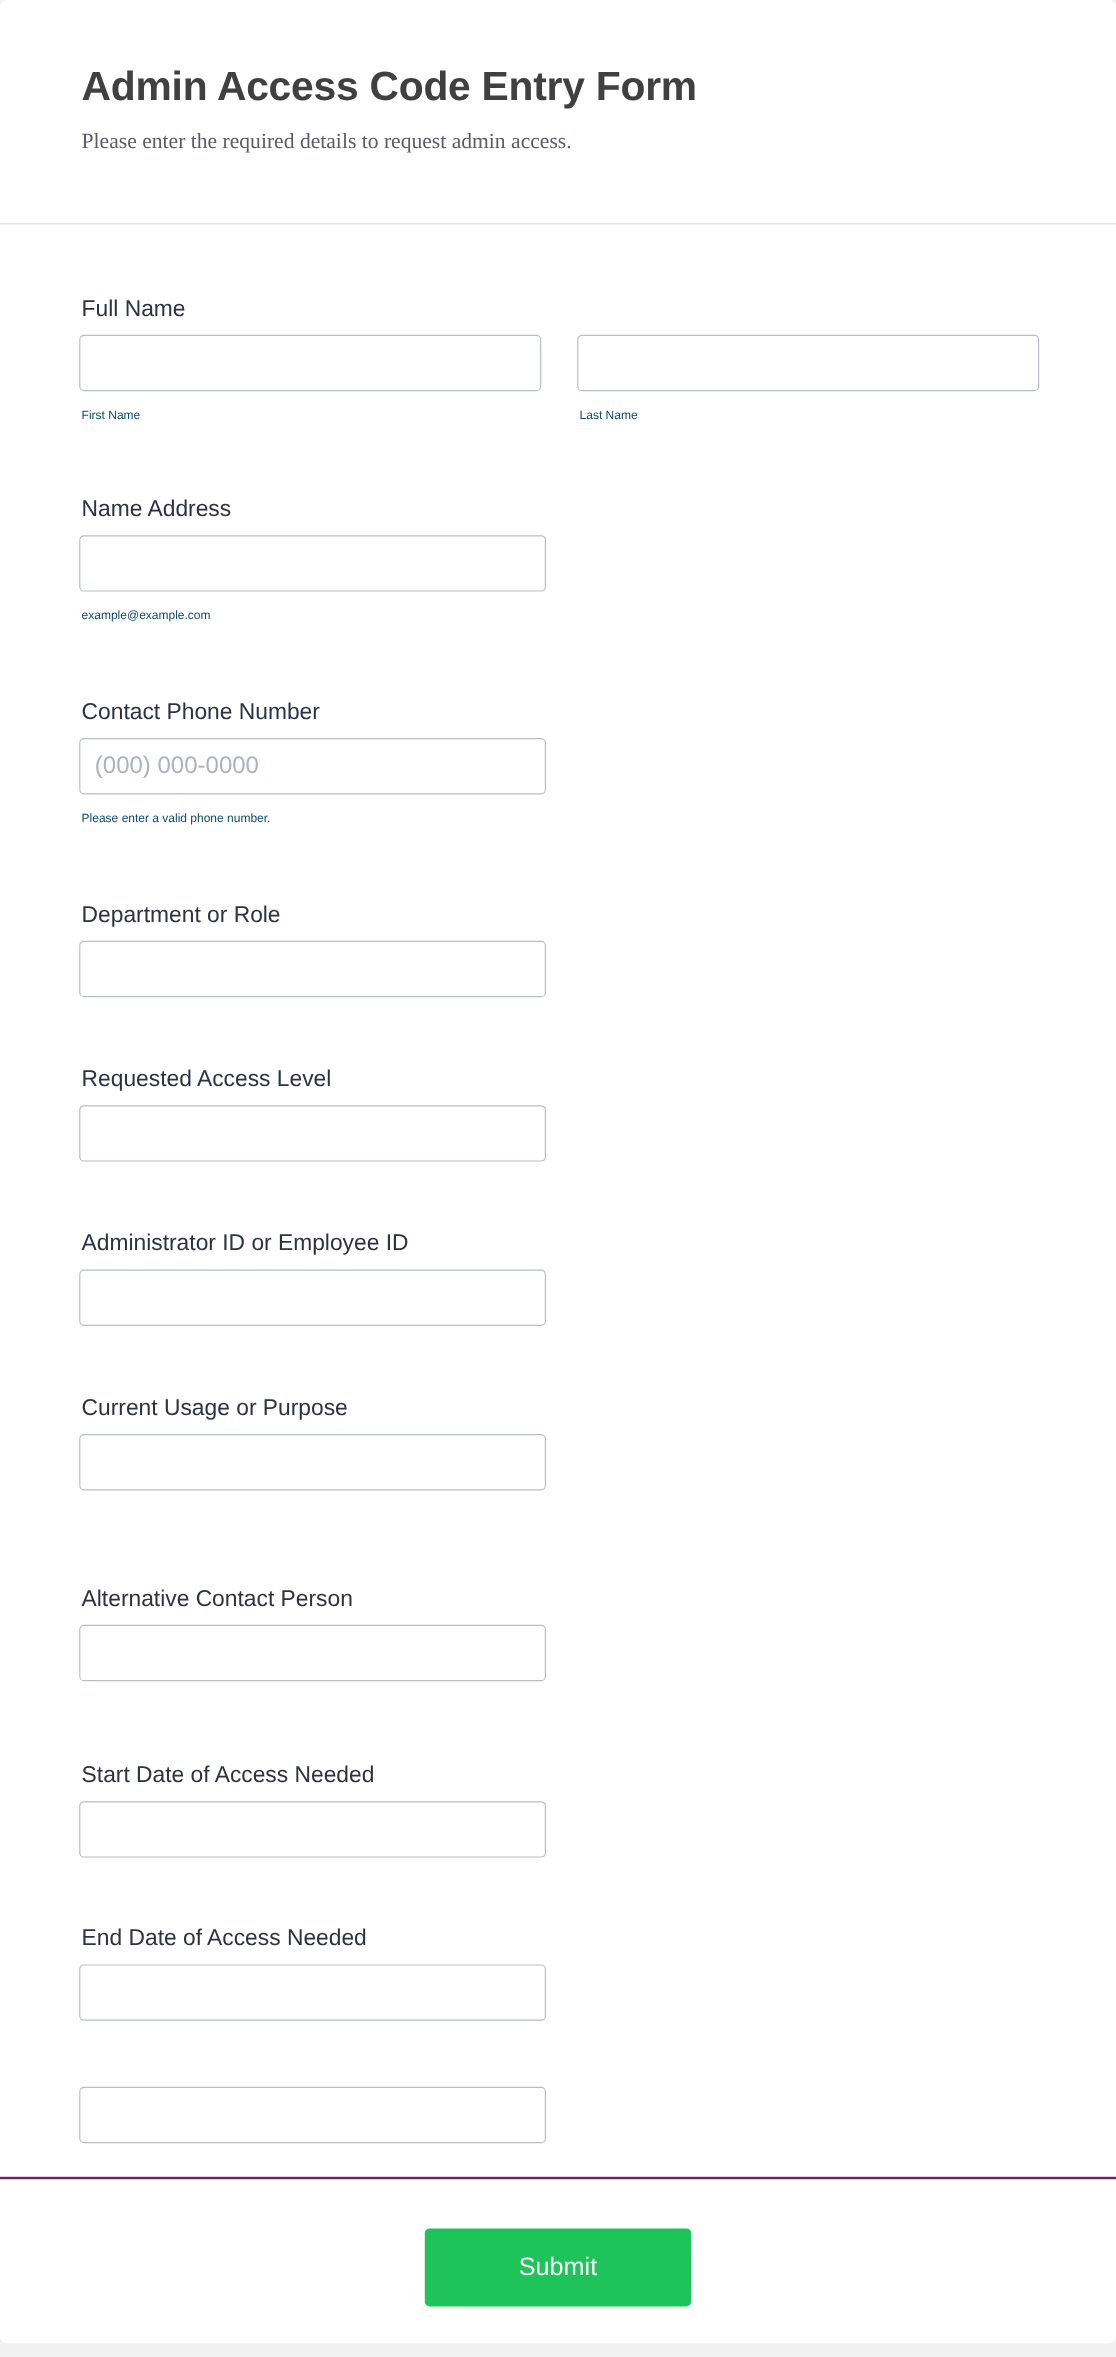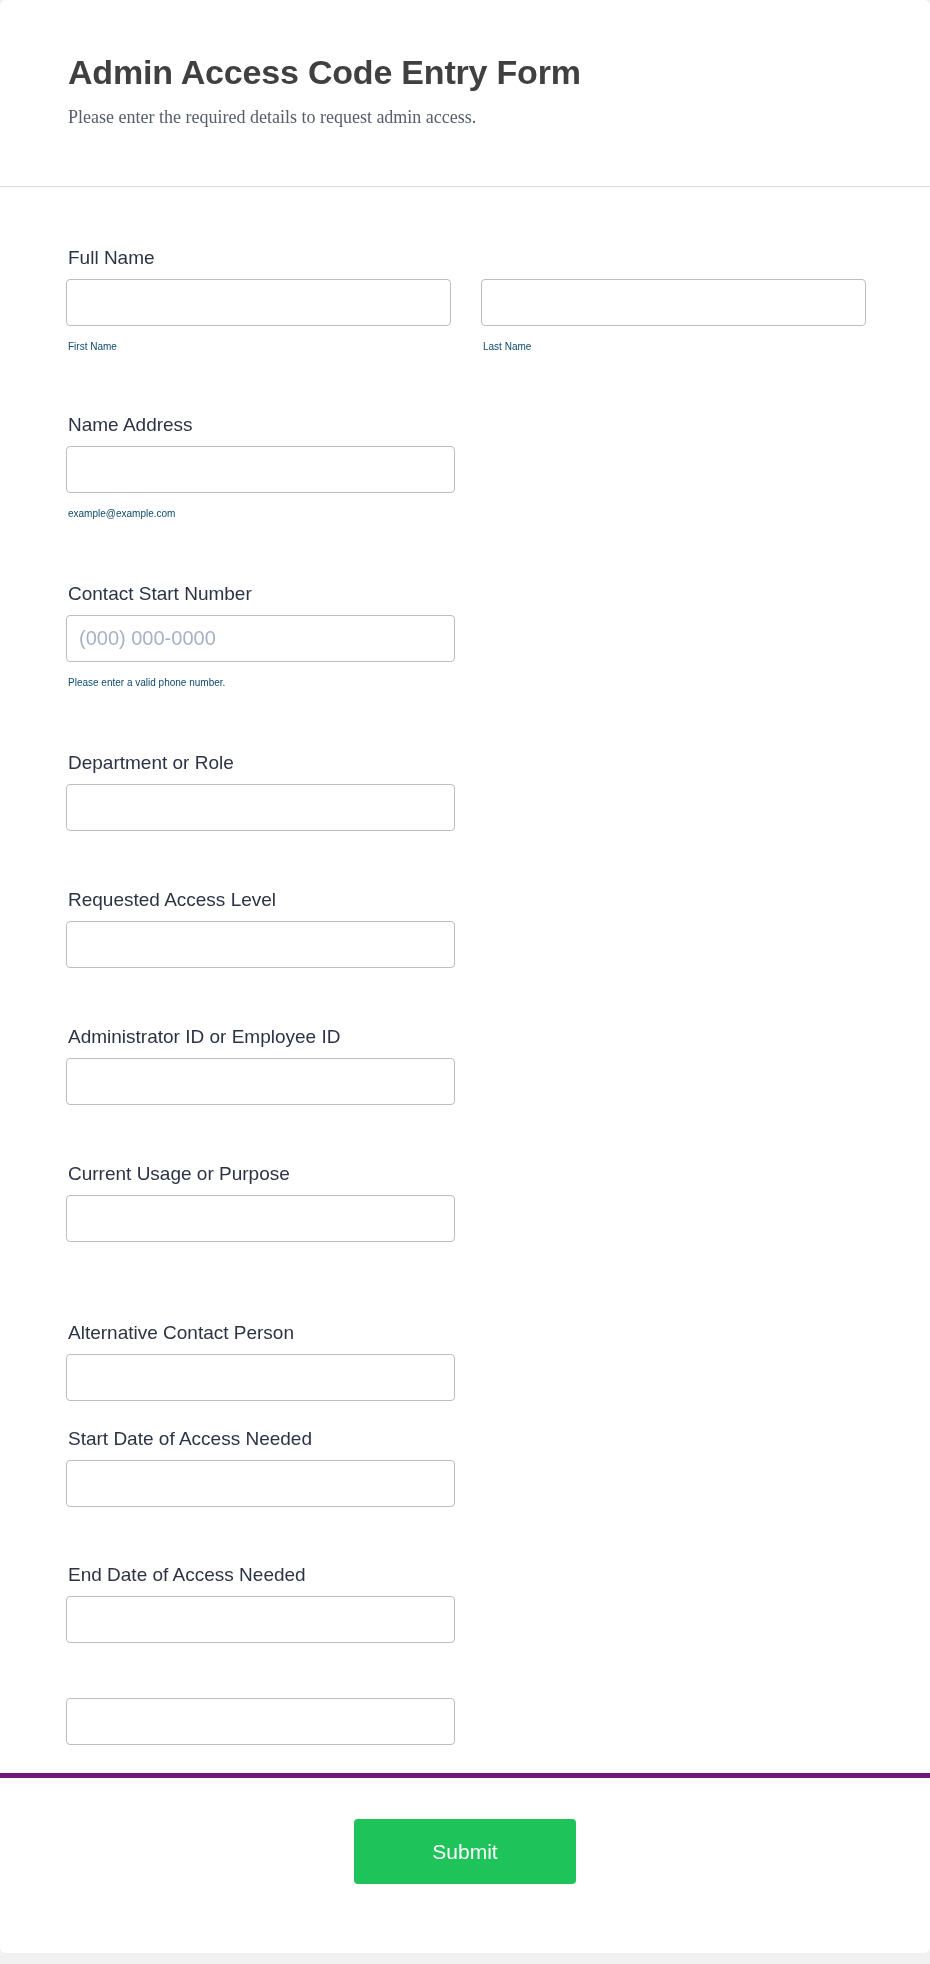--- a/index.html
+++ b/index.html
@@ -32,21 +32,21 @@
   .form-subtitle {
     margin-top: 10px;
     font-size: 18px;
     line-height: 26px;
     color: #565d6b;
     font-family: Liberation Serif, serif;
   }
   
   .form-body {
     padding: 0 64px 28px 66px;
-    border-bottom: 5px solid #701a75;
+    border-bottom: 2px solid #701a75;
   }
   .field { display: block; }
   .field-label {
     display: block;
     margin-left: 2px;
     font-size: 19px;
     font-weight: 500;
     color: #2c3345;
     line-height: 26px;
   }
@@ -119,21 +119,21 @@
       <label class="field-label">Name Address</label>
       <div class="control-row">
         <input type="text" class="text-input" value="" style="">
       </div>
       <div class="sublabel-row">
         <span class="sublabel">example@example.com</span>
       </div>
     </div>
 
     <div class="field" style="margin-top:58px">
-      <label class="field-label">Contact Start Number</label>
+      <label class="field-label">Contact Phone Number</label>
       <div class="control-row">
         <input type="text" class="text-input" placeholder="(000) 000-0000" style="">
       </div>
       <div class="sublabel-row">
         <span class="sublabel">Please enter a valid phone number.</span>
       </div>
     </div>
 
     <div class="field" style="margin-top:58px">
       <label class="field-label">Department or Role</label>
@@ -163,21 +163,21 @@
       </div>
     </div>
 
     <div class="field" style="margin-top:78px">
       <label class="field-label">Alternative Contact Person</label>
       <div class="control-row">
         <input type="text" class="text-input" value="" style="">
       </div>
     </div>
 
-    <div class="field" style="margin-top:25px">
+    <div class="field" style="margin-top:66px">
       <label class="field-label">Start Date of Access Needed</label>
       <div class="control-row">
         <input type="text" class="text-input" value="" style="">
       </div>
     </div>
 
     <div class="field" style="margin-top:55px">
       <label class="field-label">End Date of Access Needed</label>
       <div class="control-row">
         <input type="text" class="text-input" value="" style="">

